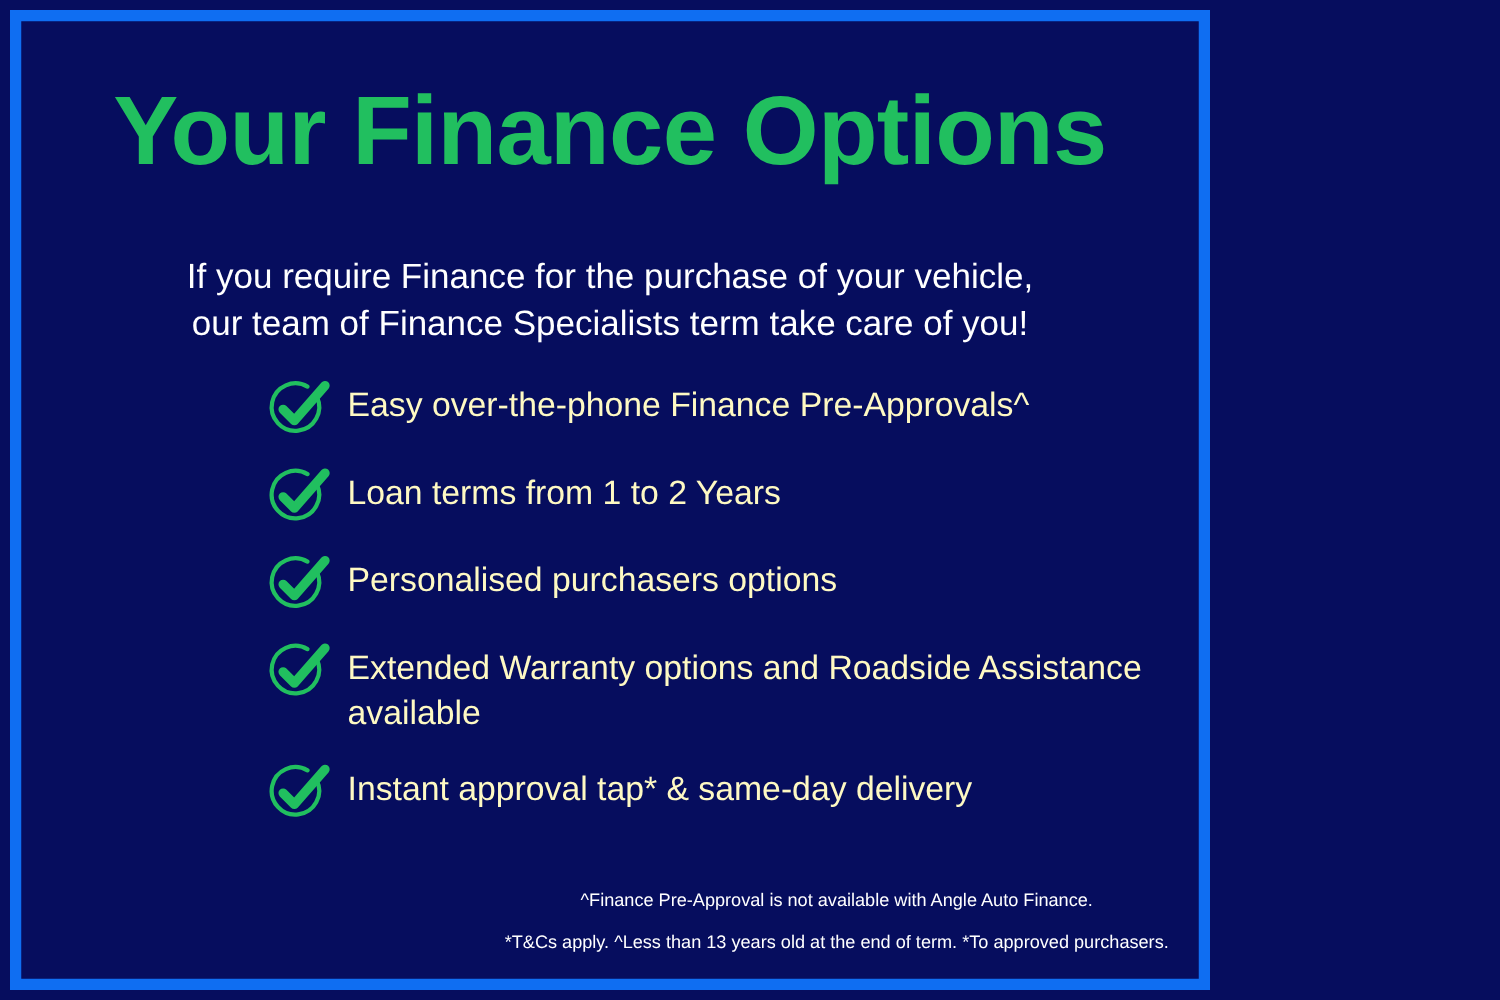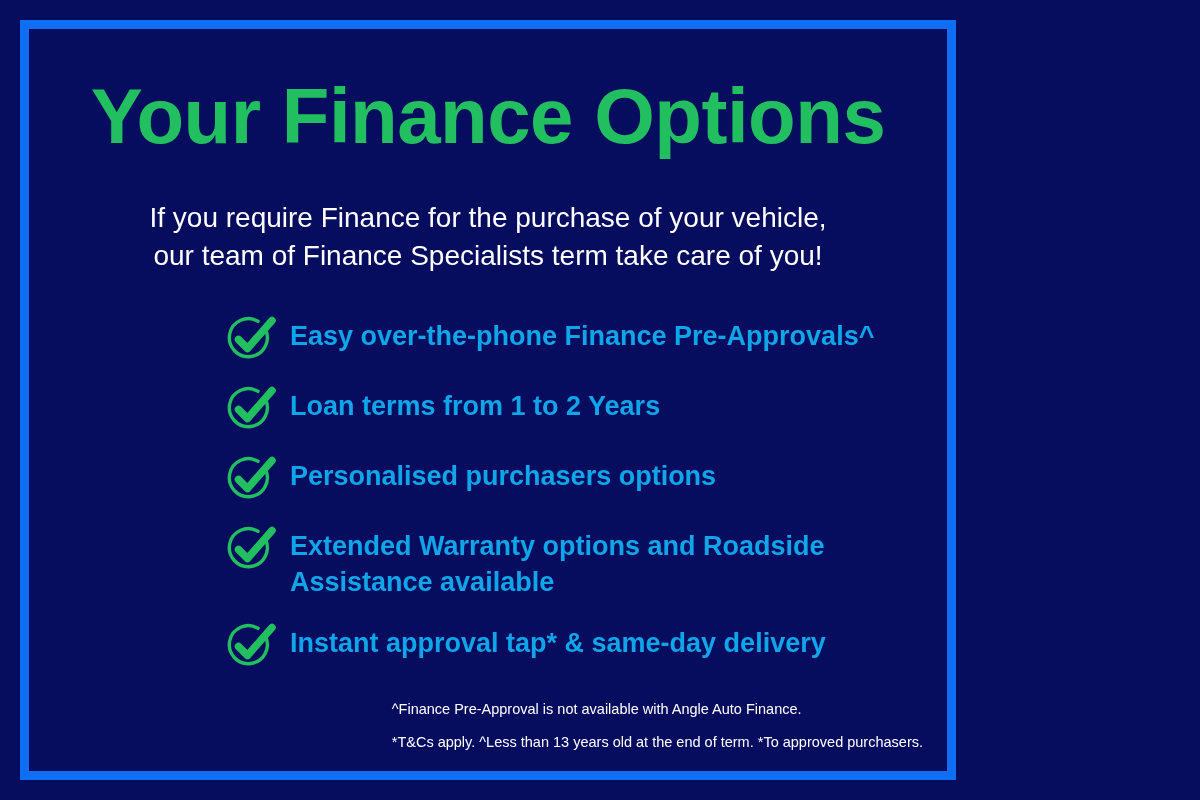--- a/index.html
+++ b/index.html
@@ -14,21 +14,21 @@
     font-family: "Liberation Sans", sans-serif;
     -webkit-font-smoothing: antialiased;
   }
 
   .banner {
     position: relative;
     box-sizing: border-box;
     width: 976px;
     height: 800px;
     background: #060d5e;
-    padding: 20px;
+    padding: 8px;
   }
 
   .frame {
     box-sizing: border-box;
     width: 100%;
     height: 100%;
     border: 9px solid #0f6ef2;
     background: #060d5e;
     position: relative;
   }
@@ -57,21 +57,21 @@
   .subtitle {
     position: absolute;
     top: 170px;
     left: 0;
     right: 0;
     text-align: center;
     color: #ffffff;
     font-size: 28px;
     font-weight: 400;
     line-height: 1.35;
-    margin: 0;
+    margin: 15px;
     padding: 0 40px;
   }
   .subtitle .line {
     display: block;
   }
 
   .features {
     position: absolute;
     top: 284px;
     left: 195px;
@@ -94,33 +94,33 @@
 
   .check-icon {
     flex: 0 0 auto;
     width: 54px;
     height: 50px;
     margin-right: 12px;
     display: block;
   }
 
   .feature-text {
-    color: #0ea5e9;
+    color: #fef9c3;
     font-size: 27px;
-    font-weight: 700;
+    font-weight: 400;
     line-height: 1.32;
     padding-top: 6px;
     max-width: 640px;
   }
 
   .footnotes {
     position: absolute;
     bottom: 22px;
     right: 24px;
-    text-align: left;
+    text-align: center;
     color: #ffffff;
     font-size: 14.5px;
     font-weight: 400;
     line-height: 1;
   }
   .footnote {
     margin: 0 0 18px 0;
     white-space: nowrap;
   }
   .footnote:last-child {

